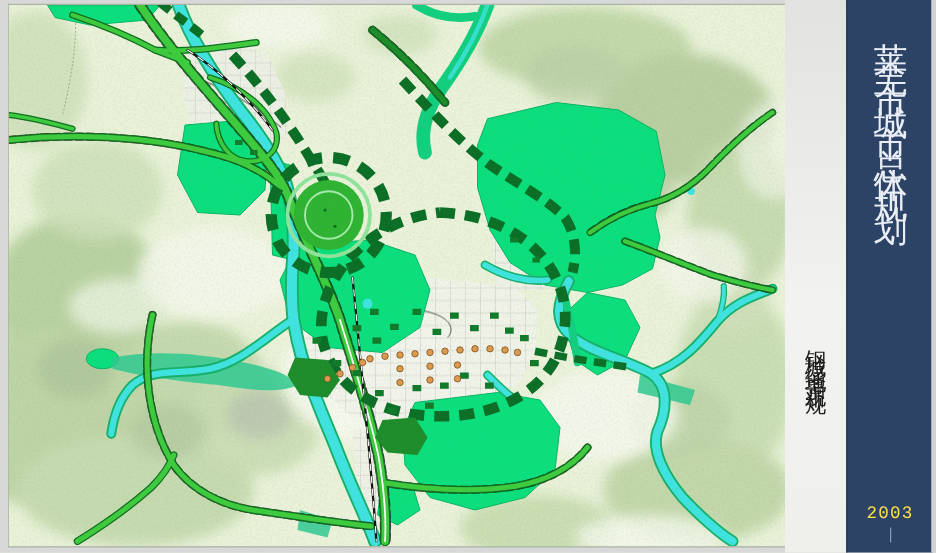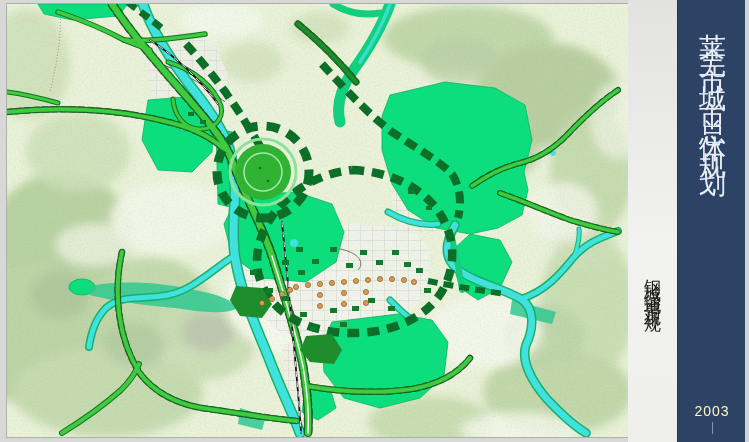--- a/index.html
+++ b/index.html
@@ -12,21 +12,21 @@
     display:flex;justify-content:center;}
   .strip-label{writing-mode:vertical-rl;text-orientation:upright;
     font-family:"Liberation Serif",serif;font-size:17px;letter-spacing:6px;
     color:#1c1c1c;padding-top:266px;line-height:1;}
   .side-panel{position:absolute;left:677px;top:0;width:68px;height:442px;
     background:#2d4366;border-left:1px solid #203click2545;border-left:1px solid #223655;
     display:flex;flex-direction:column;align-items:center;}
   .panel-title{writing-mode:vertical-rl;text-orientation:upright;
     font-family:"Liberation Serif",serif;font-size:27px;letter-spacing:17px;
     color:#e9eef6;padding-top:12px;line-height:1;}
-  .panel-year{margin-top:auto;font-size:14px;color:#fef9c3;letter-spacing:1px;}
+  .panel-year{margin-top:auto;font-size:14px;color:#fde047;letter-spacing:1px;font-family:Liberation Mono, monospace;}
   .panel-tick{width:1px;height:12px;background:#8396b5;margin:3px 0 8px 0;}
   .edge-right{position:absolute;left:745px;top:0;width:4px;height:442px;background:#d2d2d2;}
 </style>
 </head>
 <body>
 
 <div class="screen">
 
   <div class="map-area">
   <svg viewBox="7 4 621 433" preserveAspectRatio="none">

